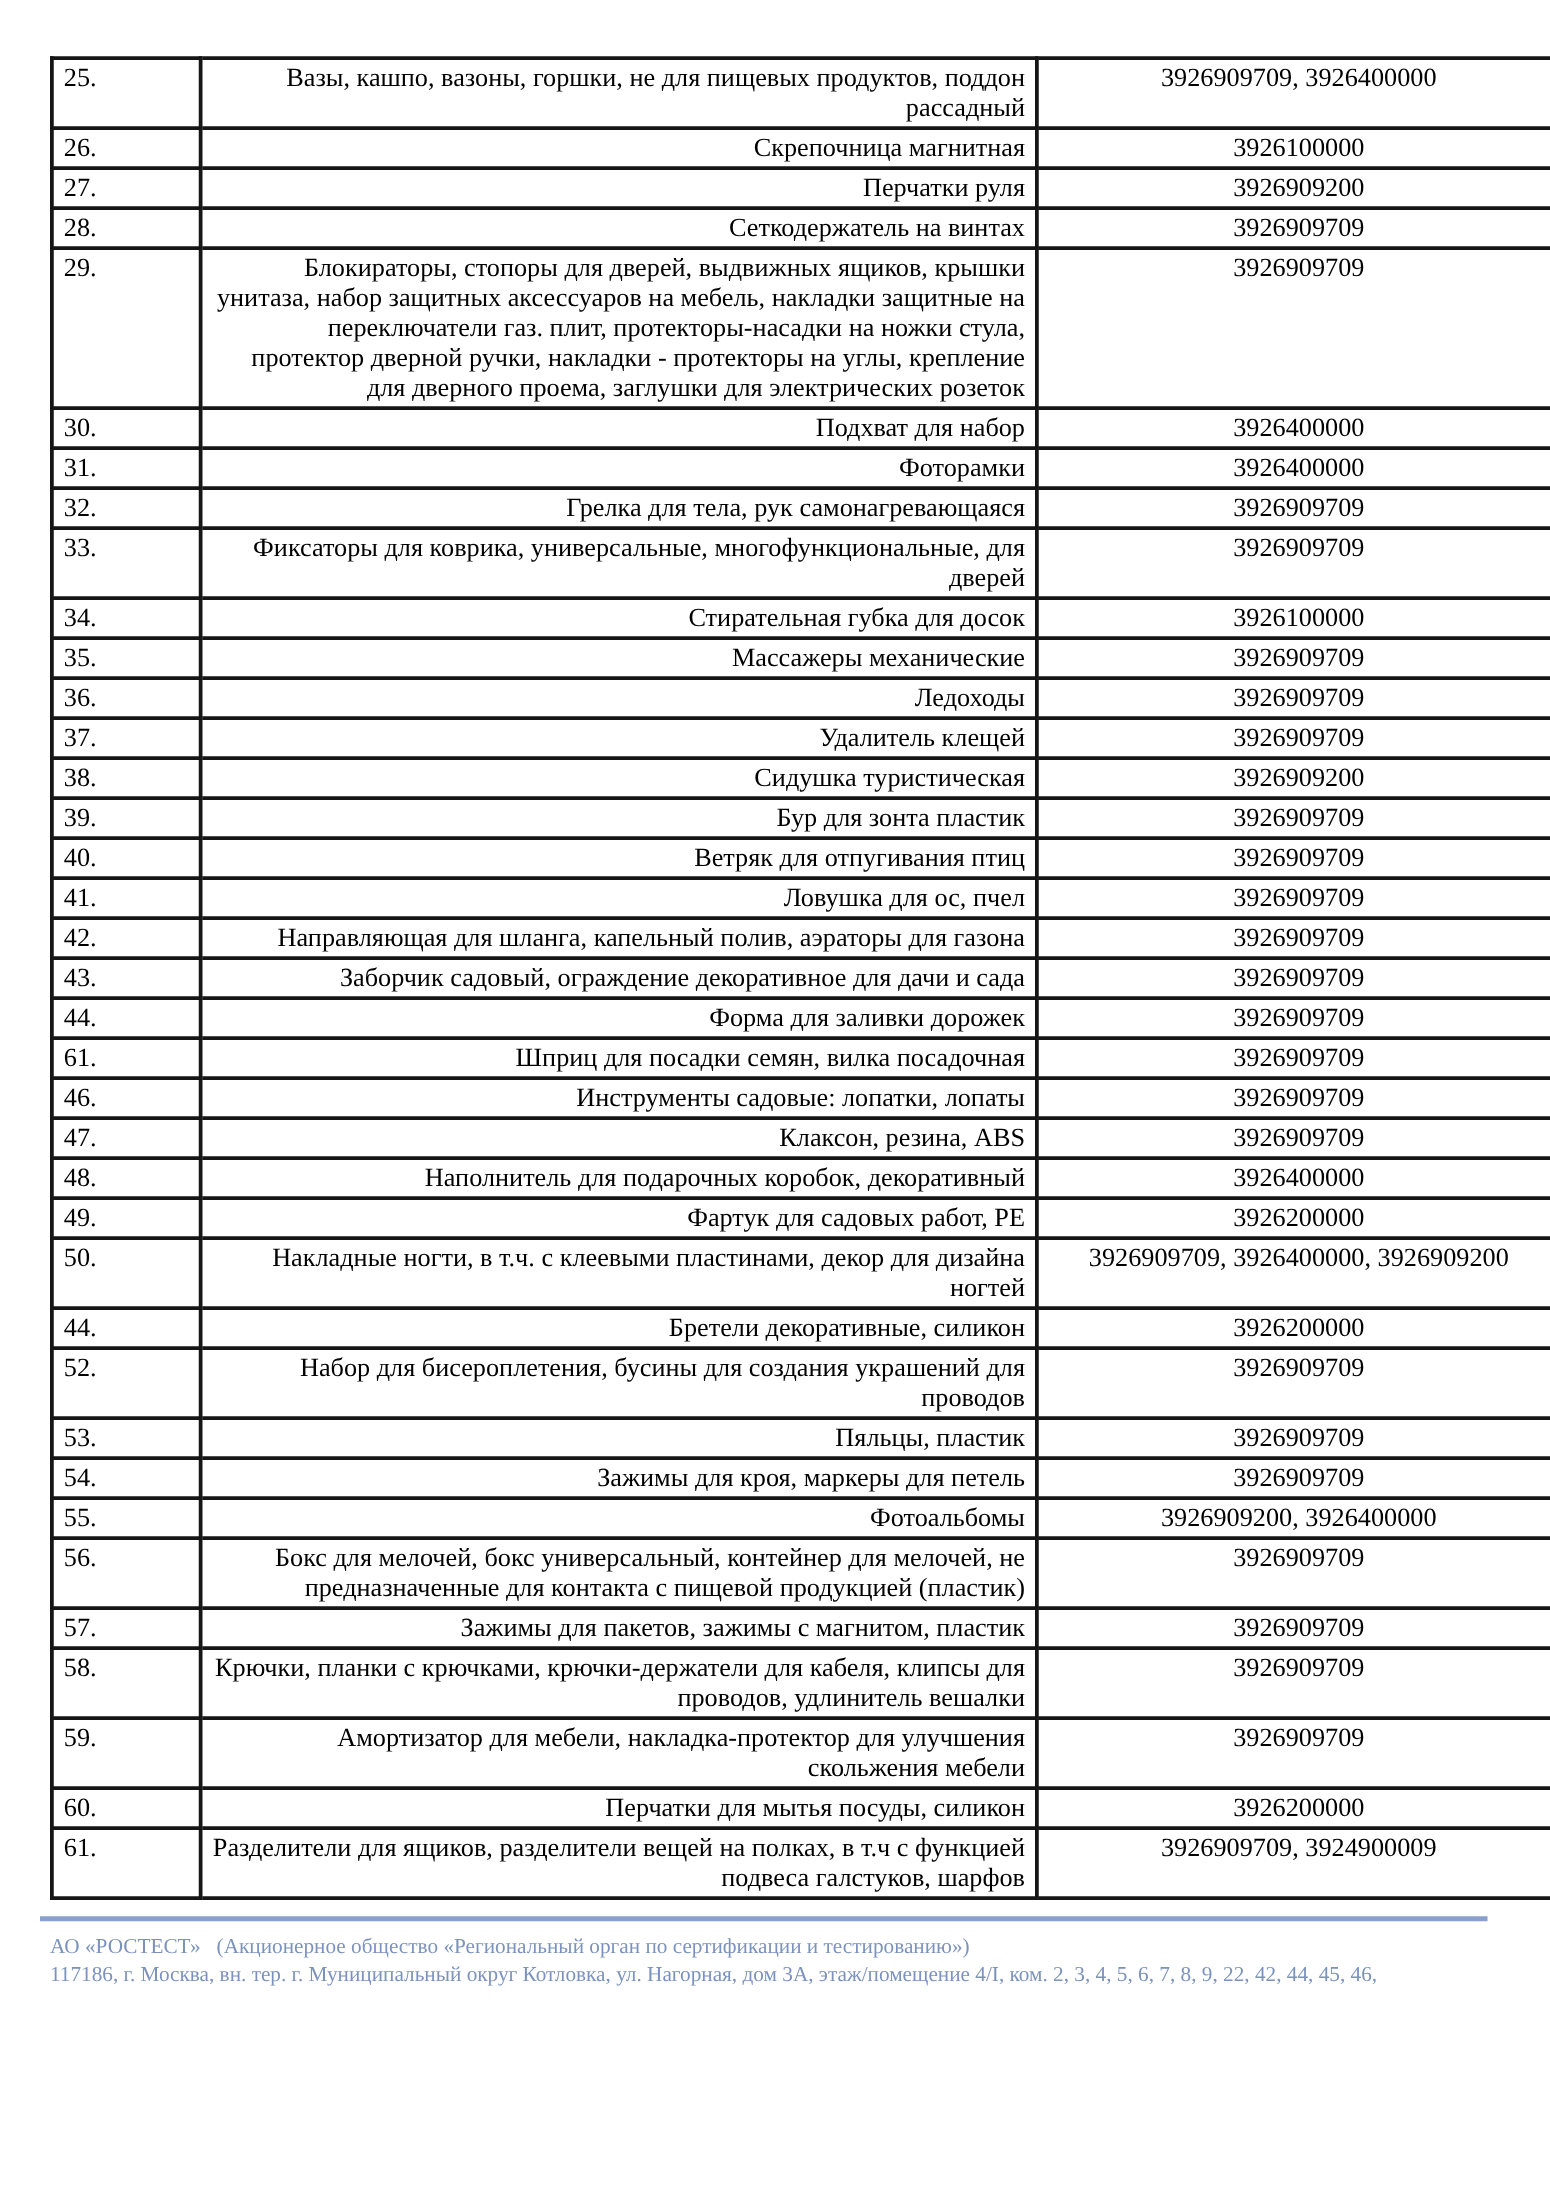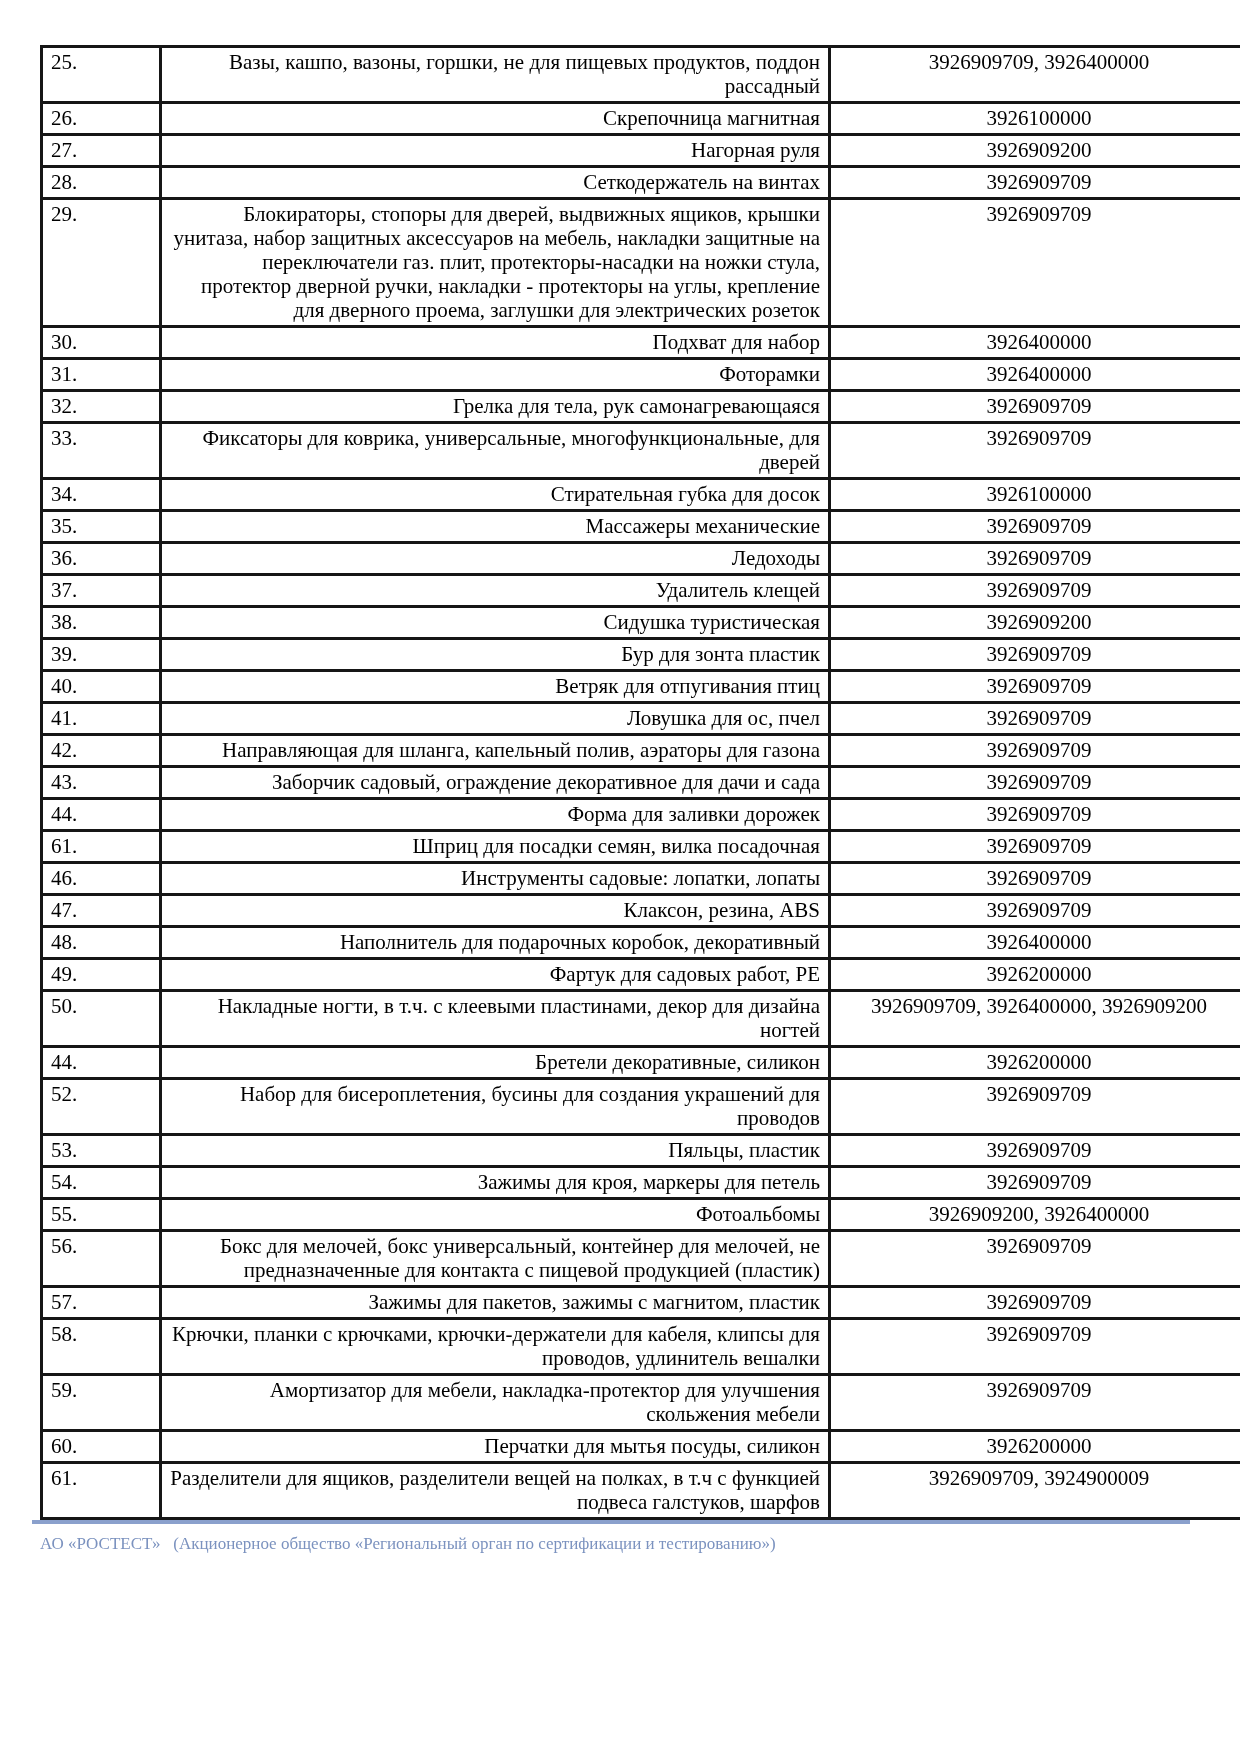--- a/index.html
+++ b/index.html
@@ -44,20 +44,21 @@
   }
   td.td-codes {
     width: 400px;
     text-align: center;
     padding-left: 28px;
     padding-right: 28px;
   }
   .footer {
     width: 1158px;
     margin-left: -8px;
+    margin-top: 13px;
   }
   .footer-rule {
     width: 100%;
     height: 0;
     border-top: 4px solid #8aa0cc;
     margin-bottom: 8px;
   }
   .footer-text {
     color: #7b92bf;
     font-size: 17px;
@@ -80,21 +81,21 @@
           <td class="td-desc">Вазы, кашпо, вазоны, горшки, не для пищевых продуктов, поддон рассадный</td>
           <td class="td-codes">3926909709, 3926400000</td>
         </tr>
         <tr>
           <td class="td-num">26.</td>
           <td class="td-desc">Скрепочница магнитная</td>
           <td class="td-codes">3926100000</td>
         </tr>
         <tr>
           <td class="td-num">27.</td>
-          <td class="td-desc">Нагорная руля</td>
+          <td class="td-desc">Перчатки руля</td>
           <td class="td-codes">3926909200</td>
         </tr>
         <tr>
           <td class="td-num">28.</td>
           <td class="td-desc">Сеткодержатель на винтах</td>
           <td class="td-codes">3926909709</td>
         </tr>
         <tr>
           <td class="td-num">29.</td>
           <td class="td-desc">Блокираторы, стопоры для дверей, выдвижных ящиков, крышки унитаза, набор защитных аксессуаров на мебель, накладки защитные на переключатели газ. плит, протекторы-насадки на ножки стула, протектор дверной ручки, накладки - протекторы на углы, крепление для дверного проема, заглушки для электрических розеток</td>
@@ -260,16 +261,17 @@
           <td class="td-desc">Разделители для ящиков, разделители вещей на полках, в т.ч с функцией подвеса галстуков, шарфов</td>
           <td class="td-codes">3926909709, 3924900009</td>
         </tr>
       </tbody>
   </table>
 
   <div class="footer">
     <div class="footer-rule" style="border-top-color: rgb(138, 160, 204);"></div>
     <div class="footer-text" style="color: rgb(123, 146, 191);">
       <div class="footer-line">АО «РОСТЕСТ»   (Акционерное общество «Региональный орган по сертификации и тестированию»)</div>
+      <div class="footer-line">117186, г. Москва, вн. тер. г. Муниципальный округ Котловка, ул. Нагорная, дом 3А, этаж/помещение 4/I, ком. 2, 3, 4, 5, 6, 7, 8, 9, 22, 42, 44, 45, 46,</div>
     </div>
   </div>
 
 </div>
 
 </body></html>

